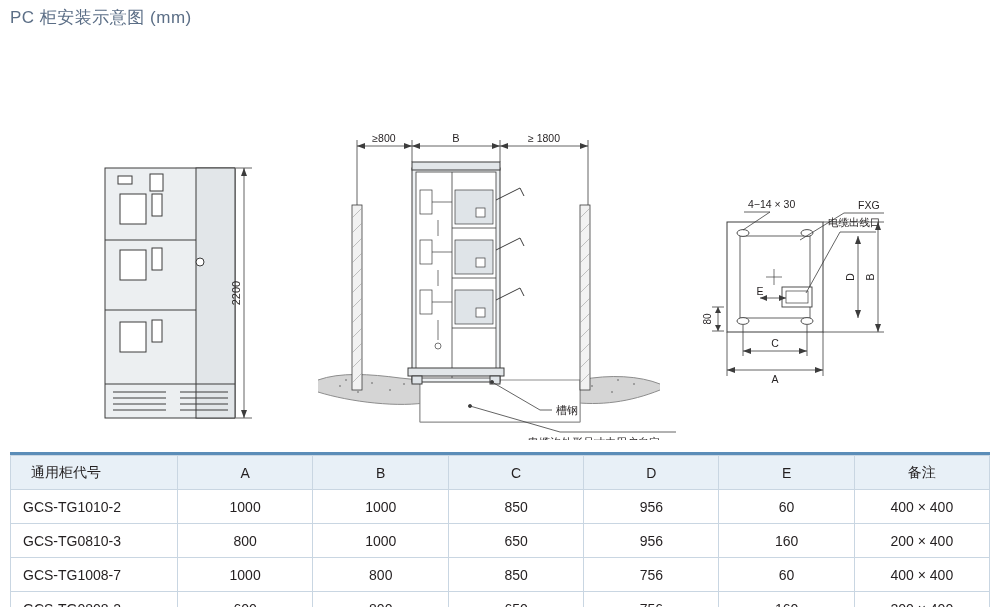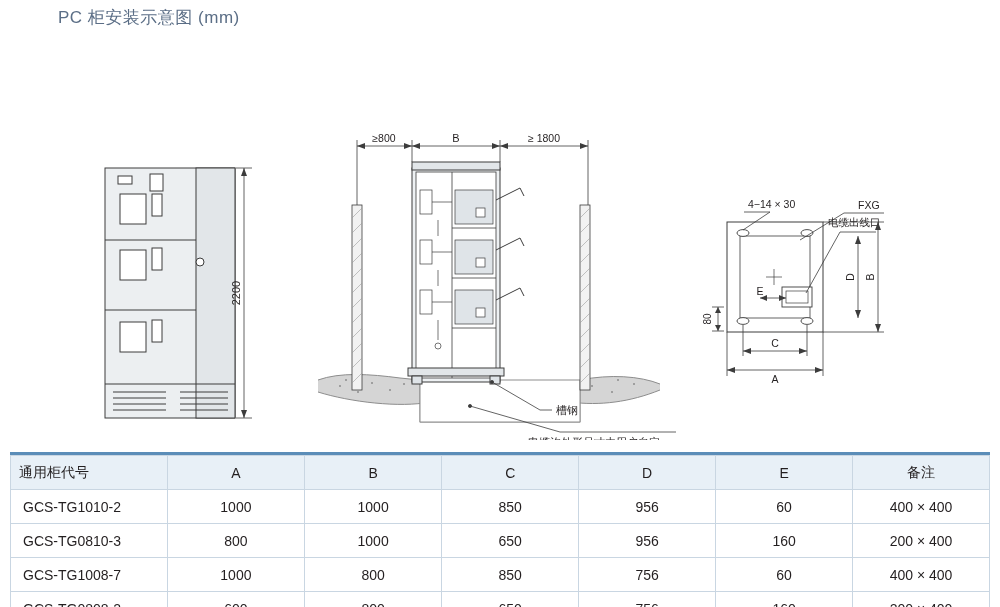--- a/index.html
+++ b/index.html
@@ -6,21 +6,21 @@
   body{
     width:1000px;height:607px;
     background:#ffffff;
     font-family:"Liberation Sans","DejaVu Sans",sans-serif;
     color:#231f20;
     position:relative;
     overflow:hidden;
   }
   .page-title{
     position:absolute;left:10px;top:6px;
-    font-size:17px;color:#5b6e86;letter-spacing:.5px;margin-left:48px;
+    font-size:17px;color:#5b6e86;letter-spacing:.5px;
   }
 
   
   .drawing{position:absolute;left:0;top:50px;width:927px;height:390px;}
   svg{display:block;}
 
   
   .spec-table{
     position:absolute;left:10px;top:455px;width:980px;
     border-collapse:collapse;
@@ -30,21 +30,21 @@
     border:1px solid #c9d6e2;
     height:31px;
     text-align:center;
     font-weight:normal;
     color:#231f20;
   }
   .spec-table thead th{
     background:#e8f0f7;
     font-size:14px;
   }
-  .spec-table thead th:first-child{text-align:left;padding-left:8px;}
+  .spec-table thead th:first-child{text-align:left;padding-left:20px;}
   .spec-table tbody td:first-child{text-align:left;padding-left:12px;}
   .spec-table tbody tr td{background:#ffffff;}
   .col-code{width:150px;}
   .col-v{width:138px;}
   .col-note{width:138px;}
   .tbl-top-line{
     position:absolute;left:10px;top:452px;width:980px;height:3px;background:#5b8db8;
   }
   text{font-family:"Liberation Sans","DejaVu Sans",sans-serif;}
 </style>

